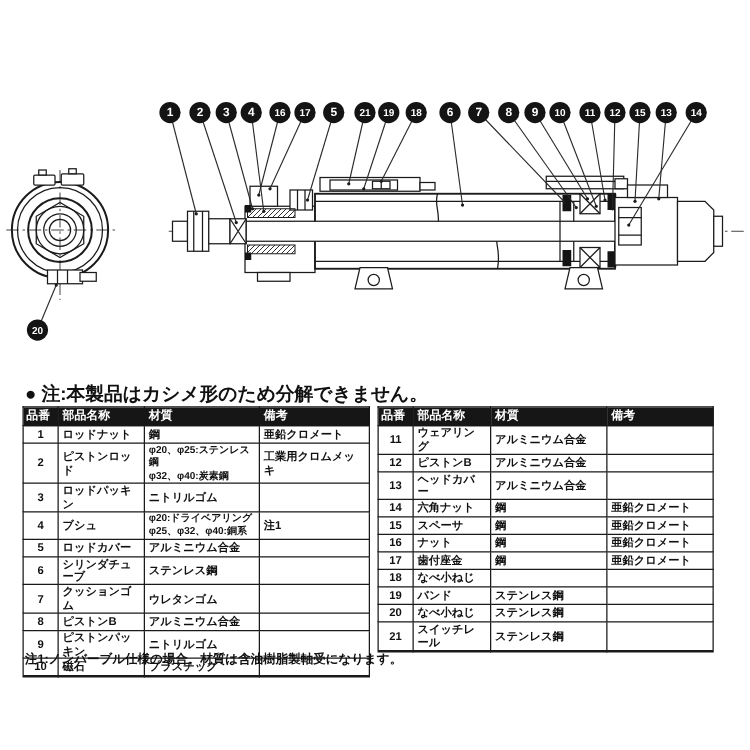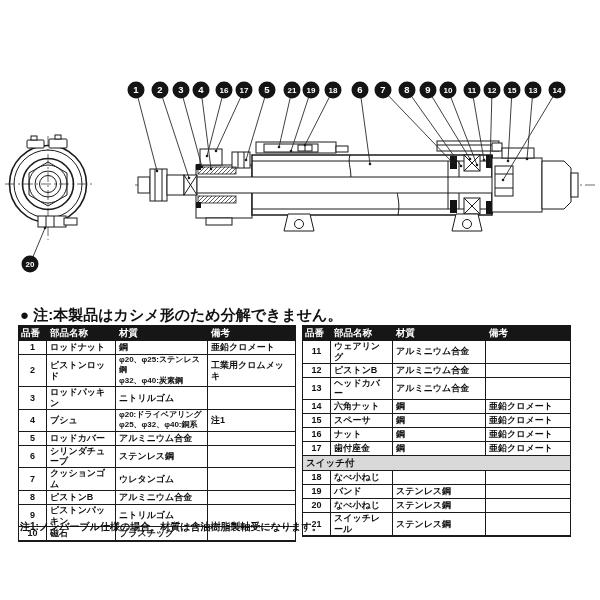--- a/index.html
+++ b/index.html
@@ -404,23 +404,20 @@
           <td>ナット</td>
           <td>鋼</td>
           <td>亜鉛クロメート</td>
         </tr>
         <tr>
           <td class="c-no">17</td>
           <td>歯付座金</td>
           <td>鋼</td>
           <td>亜鉛クロメート</td>
         </tr>
-        <tr class="banner">
-          <td colspan="4">スイッチ付</td>
-        </tr>
         <tr>
           <td class="c-no">18</td>
           <td>なべ小ねじ</td>
           <td></td>
           <td></td>
         </tr>
         <tr>
           <td class="c-no">19</td>
           <td>バンド</td>
           <td>ステンレス鋼</td>

